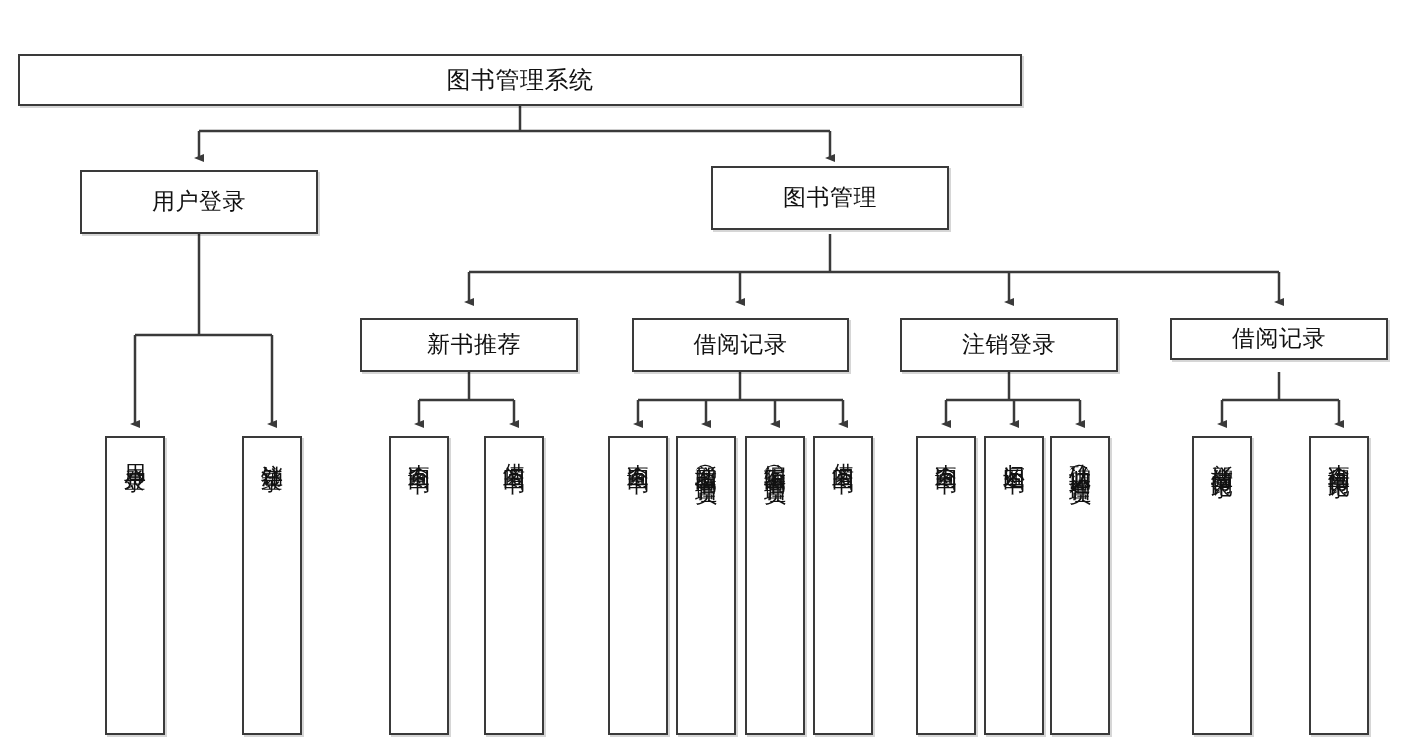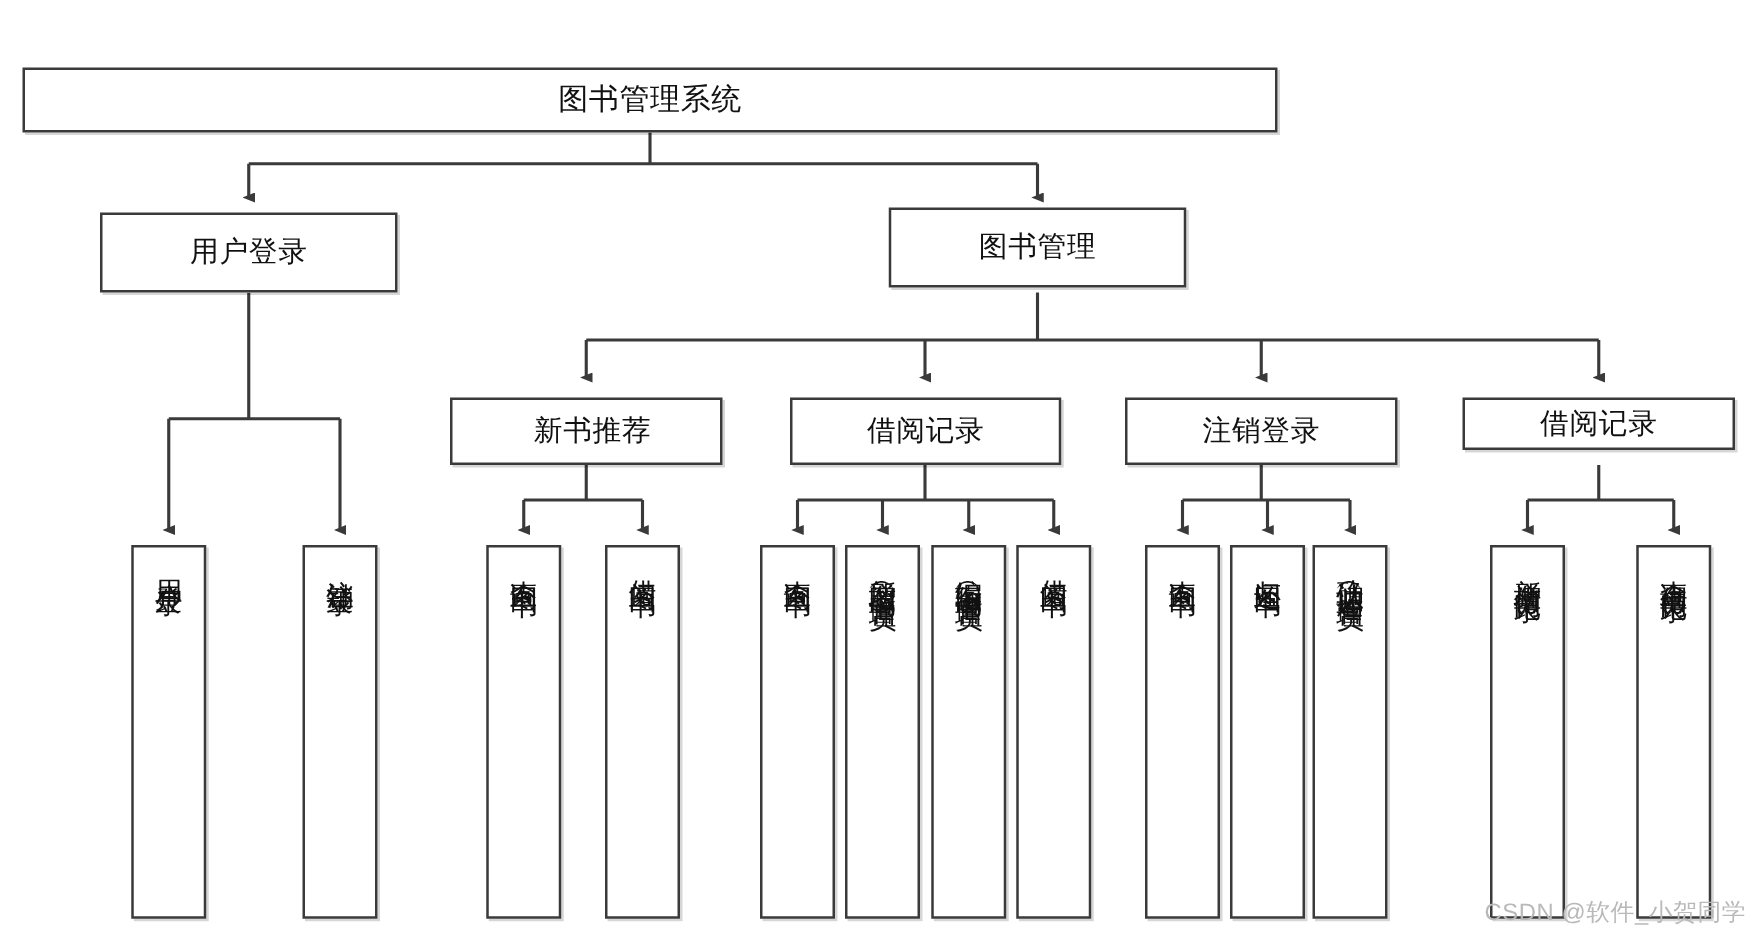--- a/index.html
+++ b/index.html
@@ -185,15 +185,14 @@
     <span class="label">确认归还（管理员）</span>
   </div>
 
   <div class="node vert" style="left:1192px; top:436px; width:60px; height:299px;">
     <span class="label">新增借阅记录</span>
   </div>
   <div class="node vert" style="left:1309px; top:436px; width:60px; height:299px;">
     <span class="label">查询借阅记录</span>
   </div>
 
-  <div id="watermark">CSDN @软件_小贺同学</div>
 
 </div>
 
 </body></html>

